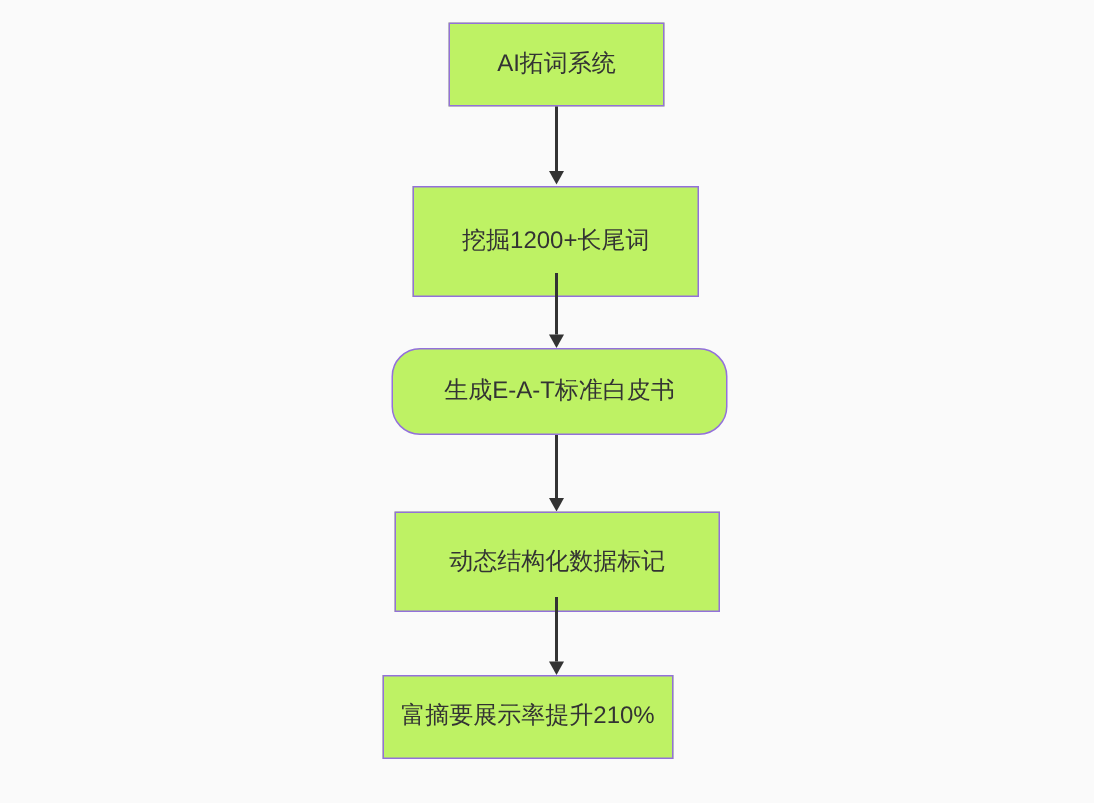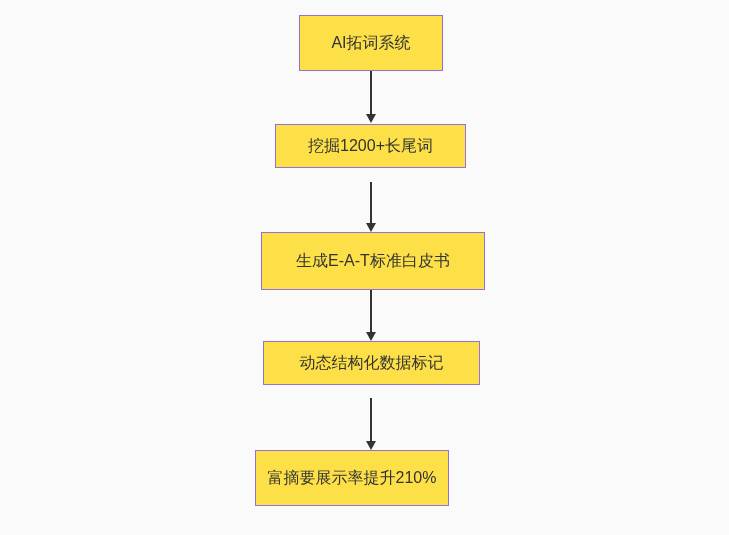--- a/index.html
+++ b/index.html
@@ -12,34 +12,34 @@
   .canvas {
     position: relative;
     width: 729px;
     height: 535px;
     background: #fafafa;
     overflow: hidden;
   }
   .node {
     position: absolute;
     box-sizing: border-box;
-    background: #fde047;
+    background: #bef264;
     border: 1.5px solid #9370DB;
     display: flex;
     align-items: center;
     justify-content: center;
     color: #333333;
     font-size: 16px;
     line-height: 1;
     white-space: nowrap;
   }
   .n1 { left: 299px; top: 15px;  width: 144px; height: 56px; }
-  .n2 { left: 275px; top: 124px; width: 191px; height: 44px; }
-  .n3 { left: 261px; top: 232px; width: 224px; height: 58px; }
-  .n4 { left: 263px; top: 341px; width: 217px; height: 44px; }
+  .n2 { left: 275px; top: 124px; width: 191px; height: 74px; }
+  .n3 { left: 261px; top: 232px; width: 224px; height: 58px; border-radius: 19px; }
+  .n4 { left: 263px; top: 341px; width: 217px; height: 67px; }
   .n5 { left: 255px; top: 450px; width: 194px; height: 56px; }
 
   .edge {
     position: absolute;
     left: 370px;
     width: 2px;
     background: #333333;
   }
   .e1 { top: 71px;  height: 43px; }
   .e2 { top: 182px; height: 41px; }

